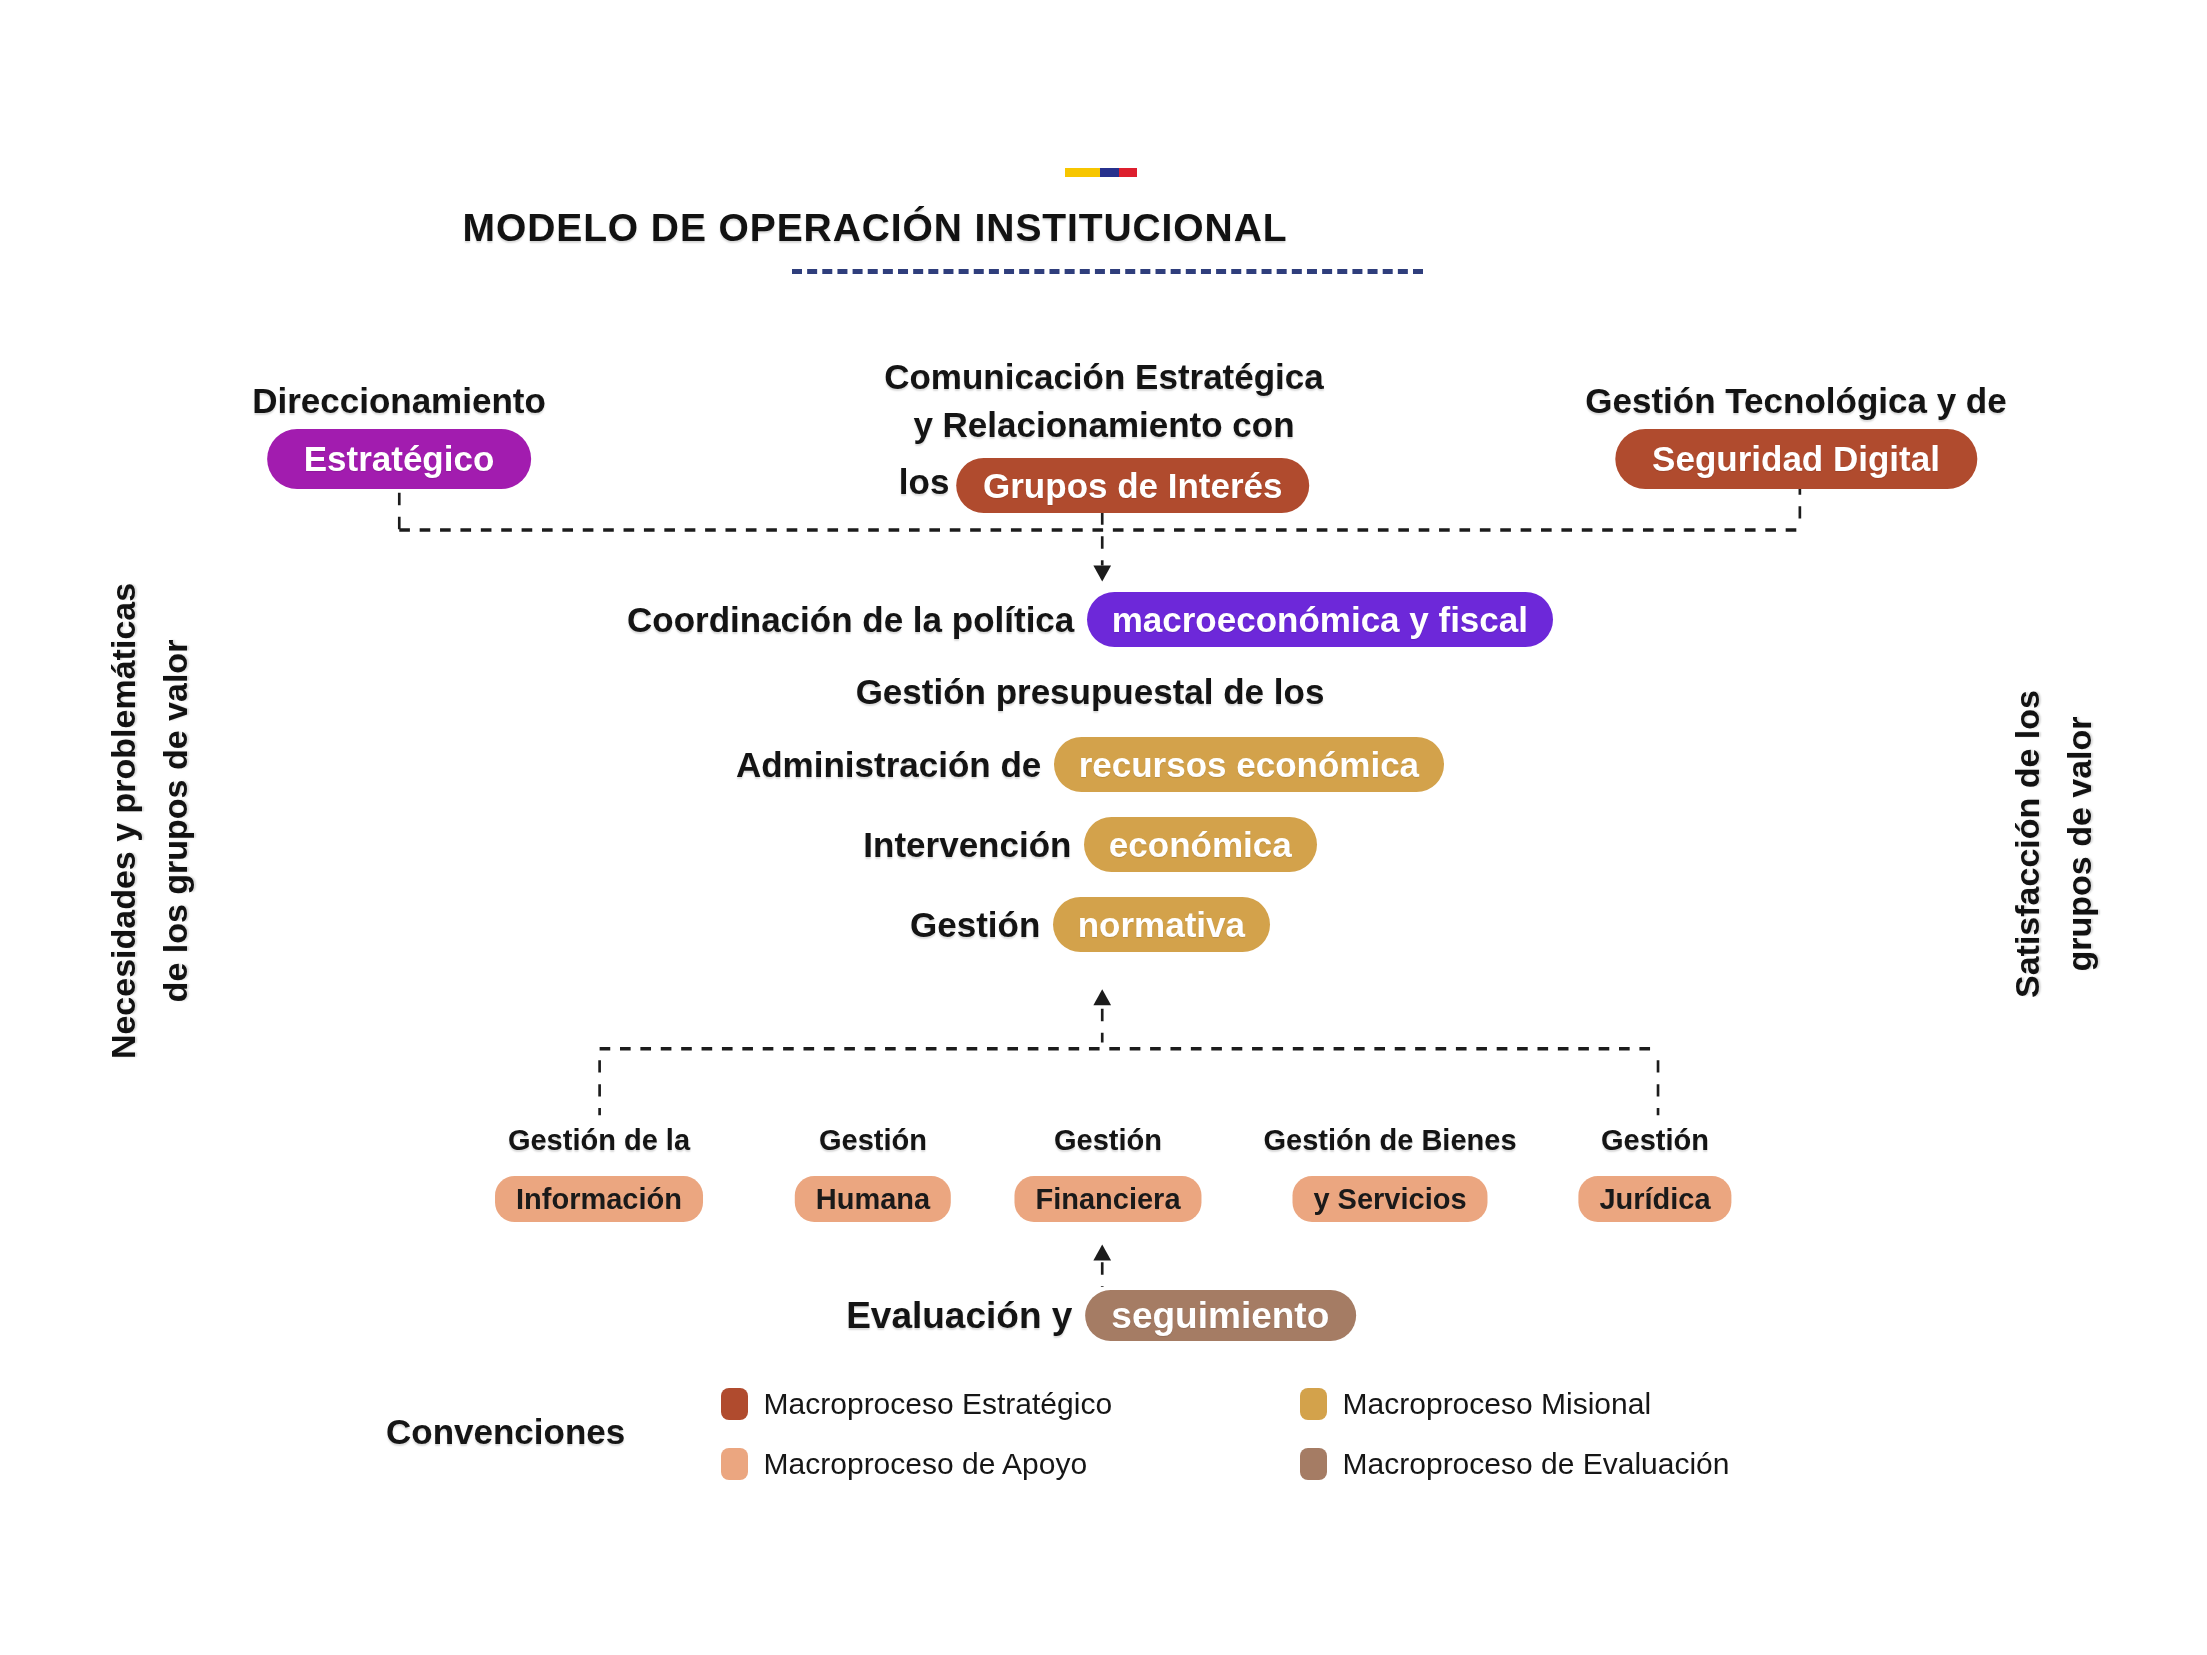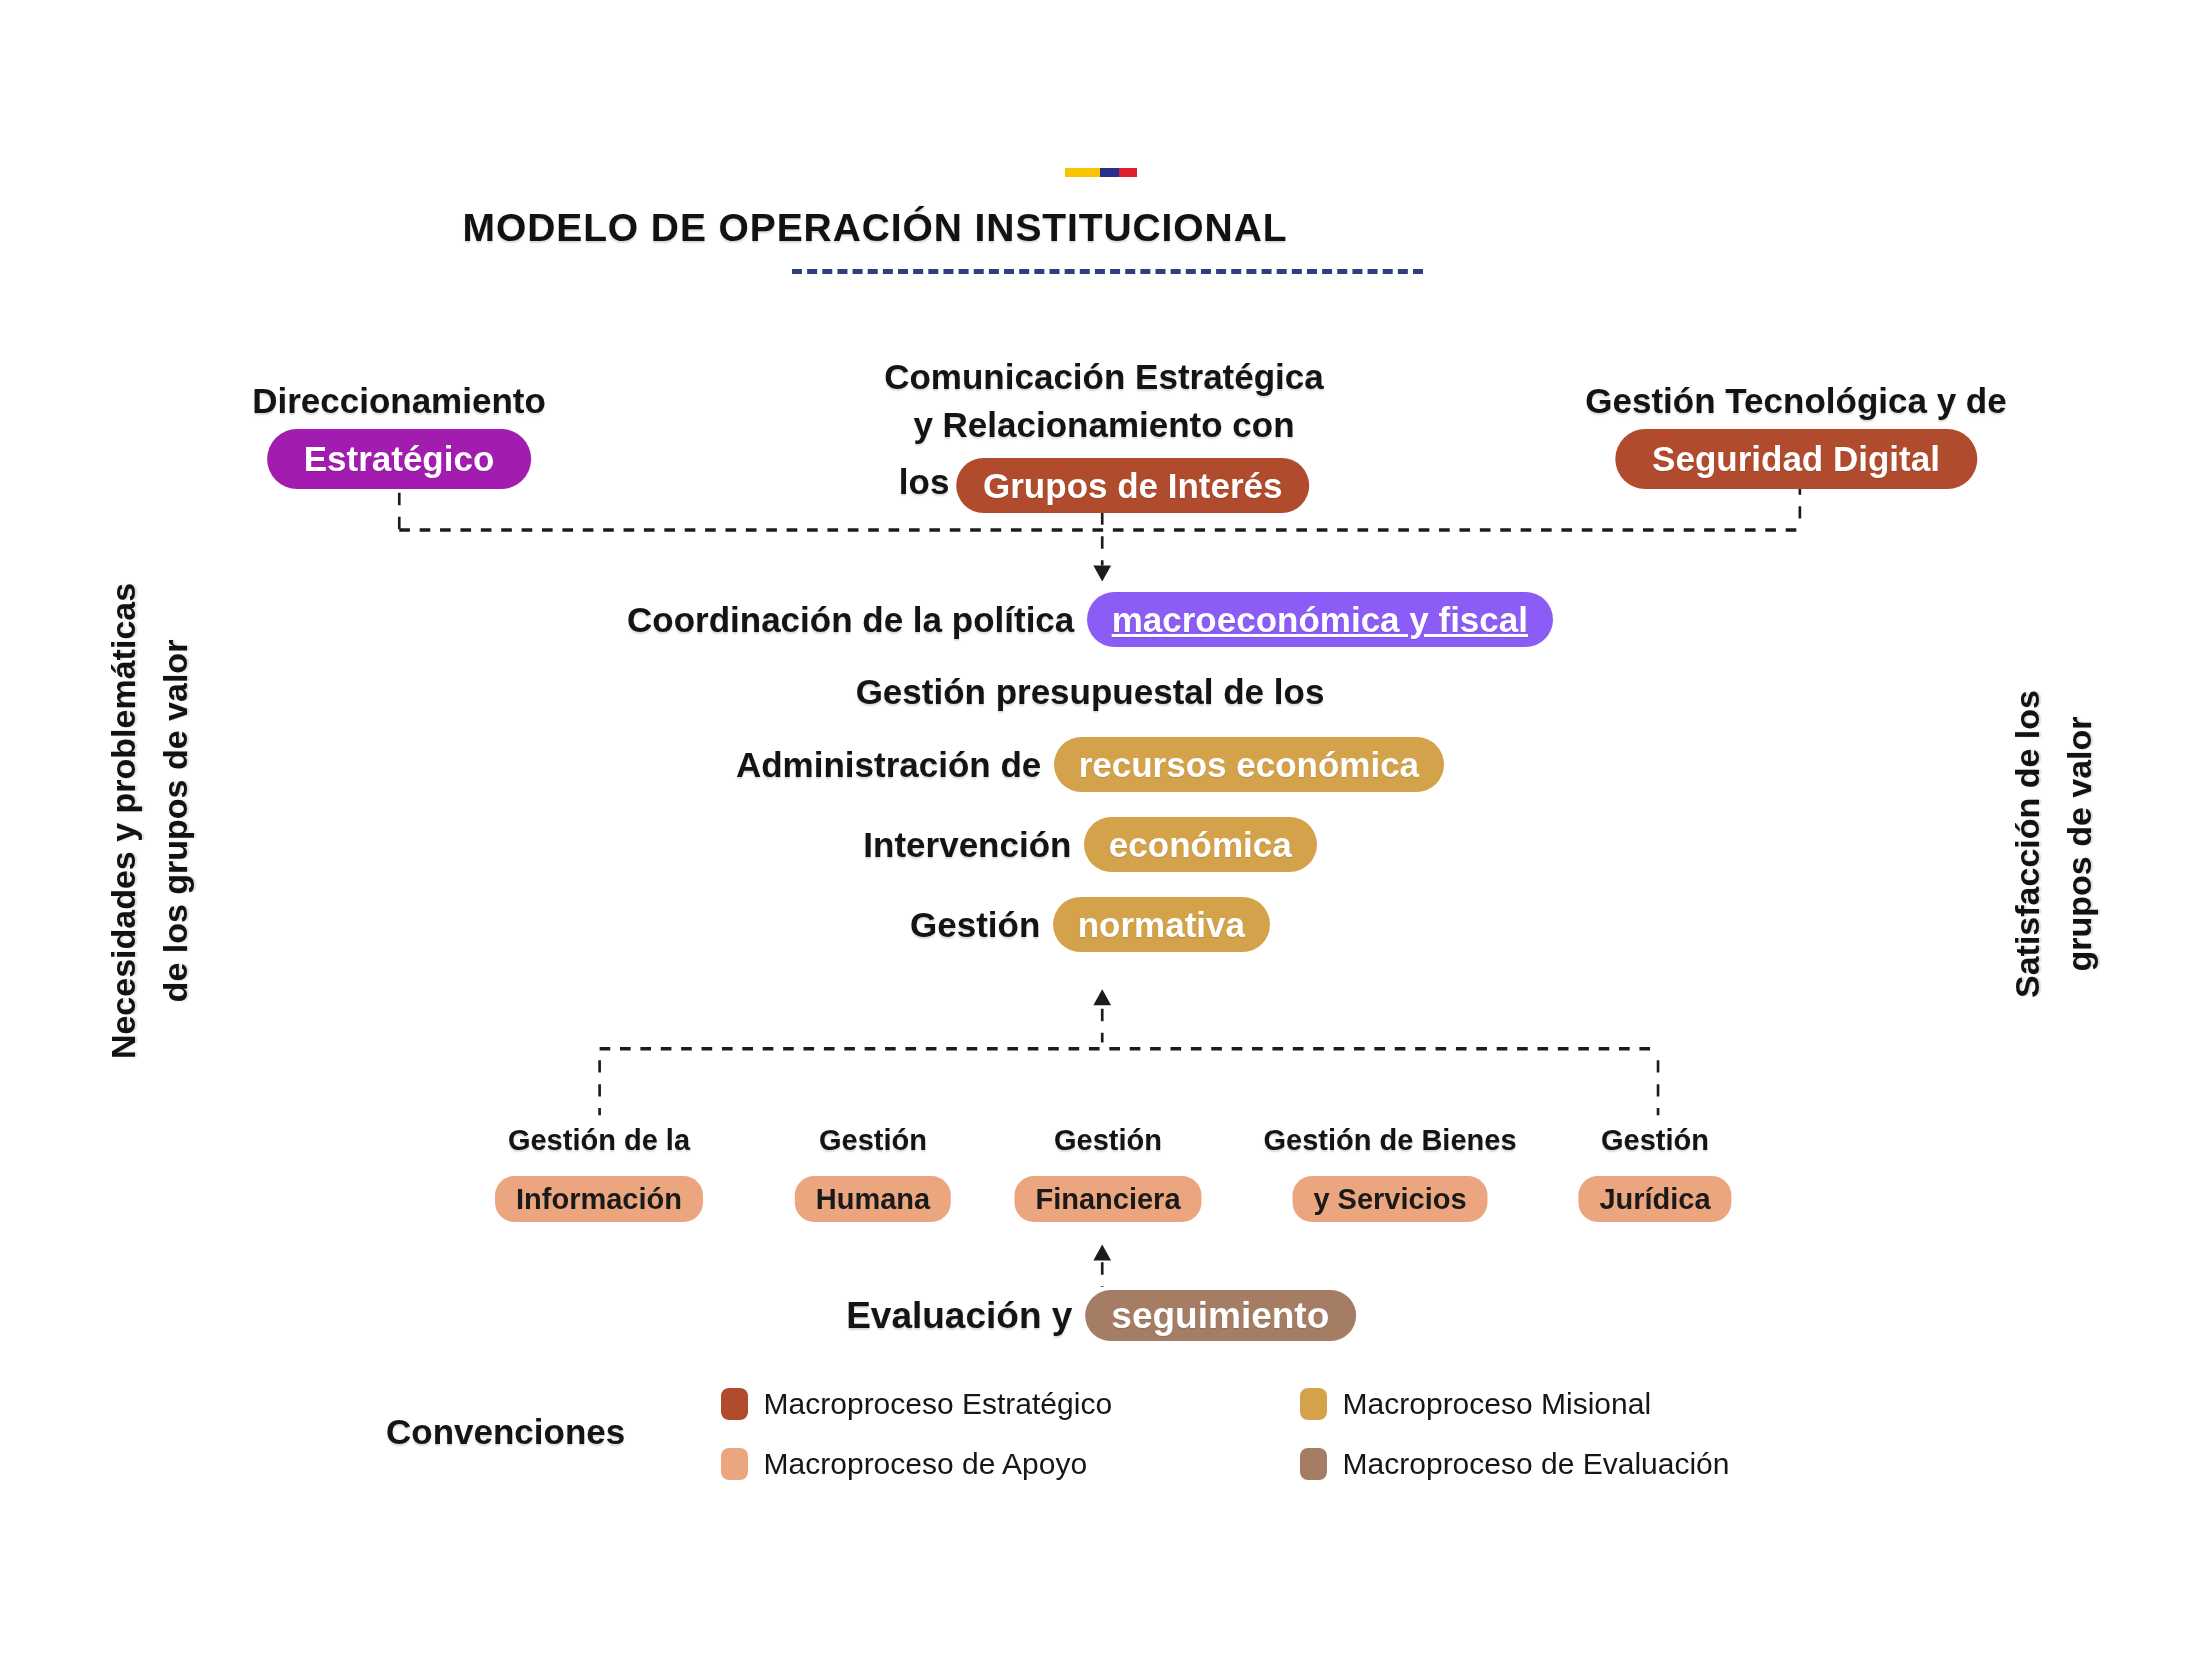--- a/index.html
+++ b/index.html
@@ -125,21 +125,21 @@
   </div>
 
   <div class="abs strat strat-right">
     <div class="strat-title h-black">Gestión Tecnológica y de</div>
     <span class="pill pill-strat" style="background-color: rgb(176, 75, 46);">Seguridad Digital</span>
   </div>
 
   <div class="abs misional">
     <div class="m-row">
       <span class="m-text h-black">Coordinación de la política</span>
-      <span class="pill pill-gold" style="background-color: #8b5cf6; text-decoration: underline;">macroeconómica y fiscal</span>
+      <span class="pill pill-gold" style="background-color: #6d28d9;">macroeconómica y fiscal</span>
     </div>
     <div class="m-row">
       <span class="m-text h-black">Gestión presupuestal de los</span>
     </div>
     <div class="m-row">
       <span class="m-text h-black">Administración de</span>
       <span class="pill pill-gold" style="background-color: rgb(211, 162, 75);">recursos económica</span>
     </div>
     <div class="m-row">
       <span class="m-text h-black">Intervención</span>

